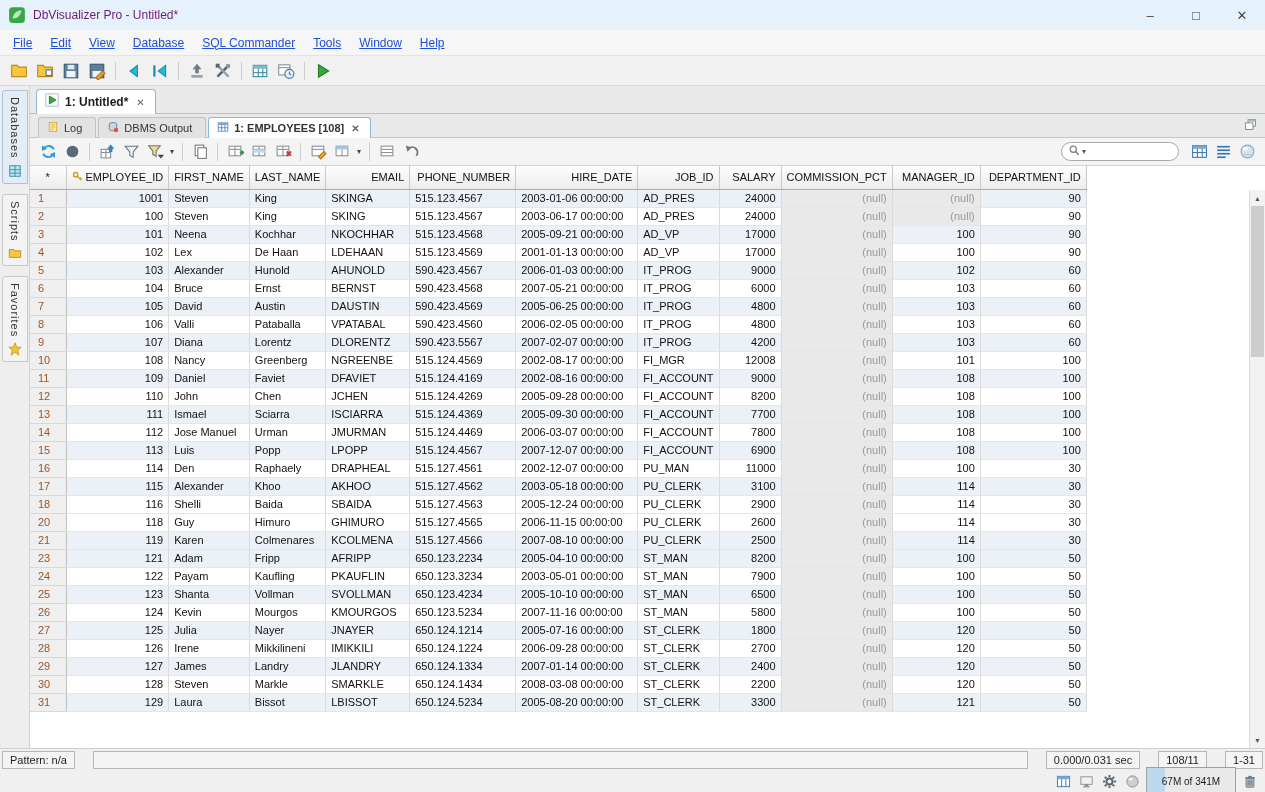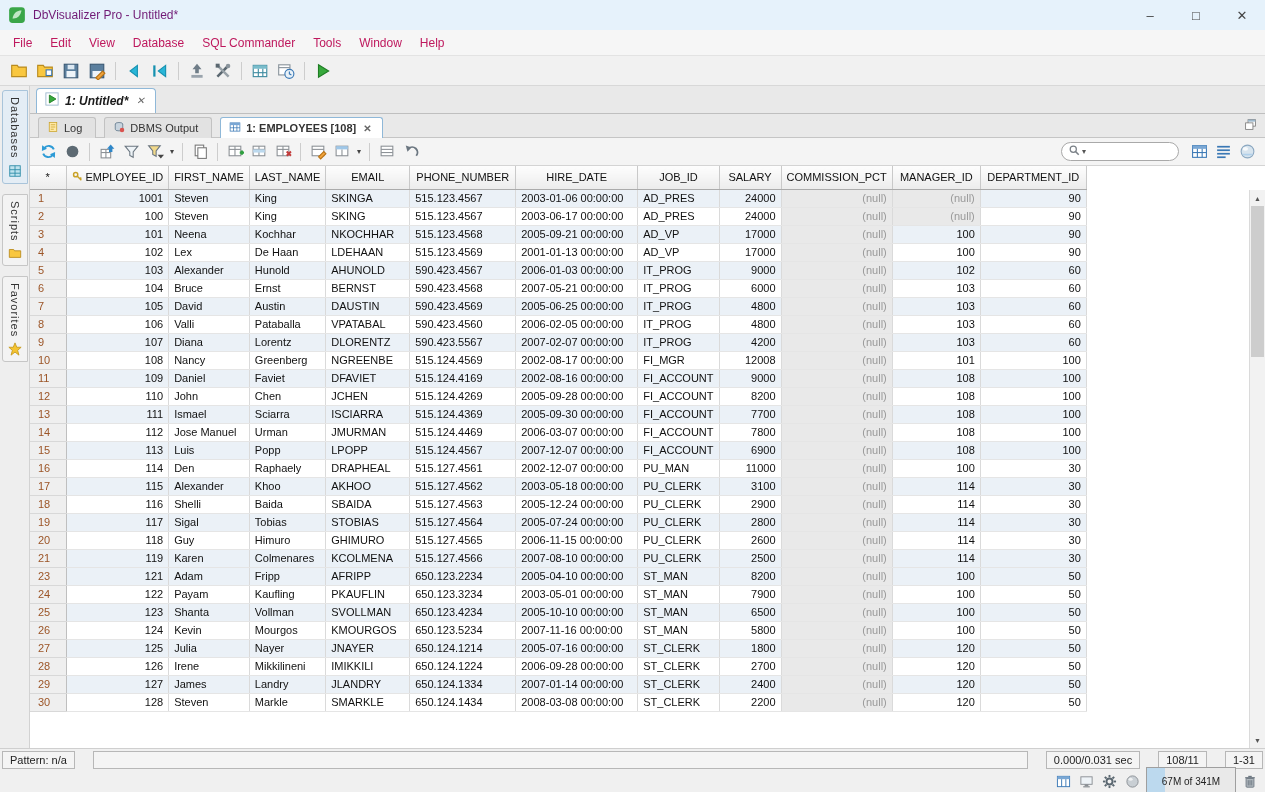--- a/index.html
+++ b/index.html
@@ -9,63 +9,63 @@
 
   
   .titlebar { height:30px; background:#e6f2fb; display:flex; align-items:center; flex:0 0 auto; }
   .app-icon { margin:0 7px 0 8px; display:flex; }
   .title-text { font-size:12px; color:#701a75; }
   .win-controls { margin-left:auto; display:flex; height:30px; }
   .wbtn { width:46px; height:30px; display:flex; align-items:center; justify-content:center; font-size:13px; color:#444; }
 
   
   .menubar { height:26px; background:#f6f6f6; display:flex; align-items:center; padding-left:4px; border-bottom:1px solid #e3e3e3; flex:0 0 auto; }
-  .menu-item { font-size:12px; color:#be185d; padding:4px 9px; }
+  .menu-item { font-size:12px; color:#1d4ed8; padding:4px 9px;text-decoration:underline; }
 
   
   .toolbar { height:30px; background:#f1f1f1; border-bottom:1px solid #d8d8d8; display:flex; align-items:center; padding:0 6px; flex:0 0 auto; }
   .tbtn { width:26px; height:24px; display:flex; align-items:center; justify-content:center; border-radius:3px; }
   .tsep { width:1px; height:18px; background:#cdcdcd; margin:0 5px; }
 
   
   .content { flex:0 0 662px; display:flex; min-height:0; }
   .side-tabs { width:30px; background:#eeeeee; border-right:1px solid #d2d2d2; display:flex; flex-direction:column; align-items:center; padding-top:4px; }
   .vtab { display:flex; flex-direction:column; align-items:center; border:1px solid #c6c6c6; background:#f3f3f3; border-radius:3px 0 0 3px; padding:6px 2px 5px 2px; margin-bottom:10px; width:26px; }
   .vtab.active { background:#e4edf5; border-color:#a9c4da; }
   .vlabel { writing-mode:vertical-rl; font-size:11px; color:#333; letter-spacing:1px; }
   .vicon { margin-top:5px; display:flex; }
 
   .main { flex:1; display:flex; flex-direction:column; min-width:0; }
 
   
-  .tabbar1 { height:28px; background:#e9e9e9; border-bottom:1px solid #bfbfbf; display:flex; align-items:center; padding-left:6px;font-style:italic; }
+  .tabbar1 { height:28px; background:#e9e9e9; border-bottom:1px solid #bfbfbf; display:flex; align-items:flex-end; padding-left:6px; }
   .etab { height:25px; background:#ffffff; border:1px solid #8fb8d8; border-bottom:none; border-radius:4px 4px 0 0; display:flex; align-items:center; padding:0 8px; margin-bottom:-1px; }
   .etab-label { font-size:12px; font-weight:bold; color:#1c1c1c; margin:0 6px; }
   .tab-x { font-size:10px; color:#666; padding:0 2px; }
 
   
   .tabbar2 { height:24px; background:#e9e9e9; border-bottom:1px solid #c5c5c5; display:flex; align-items:flex-end; padding-left:8px; position:relative; }
-  .rtab { height:21px; display:flex; align-items:center; padding:0 8px; border:1px solid #c2c2c2; border-bottom:none; border-radius:3px 3px 0 0; background:#e2e2e2; margin-right:8px; font-size:11px; color:#333; margin-bottom:-1px; }
+  .rtab { height:21px; display:flex; align-items:center; padding:0 8px; border:1px solid #c2c2c2; border-bottom:none; border-radius:3px 3px 0 0; background:#e2e2e2; margin-right:2px; font-size:11px; color:#333; margin-bottom:-1px; }
   .rtab .rlabel { margin:0 5px 0 5px; }
   .rtab.active { background:#ffffff; border-color:#8fb8d8; font-weight:bold; }
   .detach { position:absolute; right:8px; top:4px; display:flex; }
 
   
   .grid-toolbar { height:28px; background:#f4f4f4; border-bottom:1px solid #d4d4d4; display:flex; align-items:center; padding:0 6px; }
   .gbtn { width:24px; height:22px; display:flex; align-items:center; justify-content:center; border-radius:3px; }
   .gcaret { width:10px; height:22px; display:flex; align-items:center; justify-content:center; font-size:8px; color:#444; }
   .gt-spacer { flex:1; }
   .searchbox { width:118px; height:19px; background:#ffffff; border:1px solid #a9a9a9; border-radius:10px; display:flex; align-items:center; padding:0 6px; margin-right:8px; }
   .searchbox .caret { font-size:8px; color:#555; margin:0 3px 0 1px; }
   .searchbox input { border:none; outline:none; background:transparent; flex:1; min-width:0; font:11px "Liberation Sans",sans-serif; }
 
   
   .grid-viewport { flex:1; background:#ffffff; position:relative; overflow:hidden; }
   table.results { border-collapse:collapse; table-layout:fixed; font:11px "Liberation Sans",sans-serif; }
-  table.results th { height:23px; background:linear-gradient(#fdfdfd,#ececec); border-right:1px solid #c9c9c9; border-bottom:1px solid #ababab; padding:0 5px; text-align:center; font-weight:normal; color:#111; white-space:nowrap; overflow:hidden; }
+  table.results th { height:23px; background:linear-gradient(#fdfdfd,#ececec); border-right:1px solid #c9c9c9; border-bottom:1px solid #ababab; padding:0 5px; text-align:right; font-weight:normal; color:#111; white-space:nowrap; overflow:hidden; }
   table.results th.rownum { text-align:center; }
   table.results td { height:18px; line-height:17px; padding:0 5px; border-right:1px solid #dadada; border-bottom:1px solid #e5e5e5; white-space:nowrap; overflow:hidden; color:#111; }
   table.results td.number { text-align:right; }
   table.results td.rownum { background:#efefef; color:#9c5527; border-right:1px solid #bfbfbf; border-bottom:1px solid #d8d8d8; padding-left:8px; }
   table.results tr.alt td:not(.rownum):not(.nullv) { background:#ebf1f7; }
   table.results td.nullv { background:#e9e9e9; color:#9a9a9a; }
   .key-ic { display:inline-block; margin-right:3px; vertical-align:-1px; }
 
   
   .vscroll { position:absolute; top:24px; right:0; bottom:0; width:16px; background:#f2f2f2; border-left:1px solid #dadada; }
@@ -701,34 +701,20 @@
                 <td class="text">Baida</td>
                 <td class="text">SBAIDA</td>
                 <td class="text">515.127.4563</td>
                 <td class="text">2005-12-24 00:00:00</td>
                 <td class="text">PU_CLERK</td>
                 <td class="number">2900</td>
                 <td class="number nullv">(null)</td>
                 <td class="number">114</td>
                 <td class="number">30</td>
               </tr>
-              <tr class="alt">
-                <td class="rownum">19</td>
-                <td class="number">117</td>
-                <td class="text">Sigal</td>
-                <td class="text">Tobias</td>
-                <td class="text">STOBIAS</td>
-                <td class="text">515.127.4564</td>
-                <td class="text">2005-07-24 00:00:00</td>
-                <td class="text">PU_CLERK</td>
-                <td class="number">2800</td>
-                <td class="number nullv">(null)</td>
-                <td class="number">114</td>
-                <td class="number">30</td>
-              </tr>
               <tr>
                 <td class="rownum">20</td>
                 <td class="number">118</td>
                 <td class="text">Guy</td>
                 <td class="text">Himuro</td>
                 <td class="text">GHIMURO</td>
                 <td class="text">515.127.4565</td>
                 <td class="text">2006-11-15 00:00:00</td>
                 <td class="text">PU_CLERK</td>
                 <td class="number">2600</td>
@@ -853,20 +839,34 @@
                 <td class="number">128</td>
                 <td class="text">Steven</td>
                 <td class="text">Markle</td>
                 <td class="text">SMARKLE</td>
                 <td class="text">650.124.1434</td>
                 <td class="text">2008-03-08 00:00:00</td>
                 <td class="text">ST_CLERK</td>
                 <td class="number">2200</td>
                 <td class="number nullv">(null)</td>
                 <td class="number">120</td>
+                <td class="number">50</td>
+              </tr>
+              <tr class="alt">
+                <td class="rownum">31</td>
+                <td class="number">129</td>
+                <td class="text">Laura</td>
+                <td class="text">Bissot</td>
+                <td class="text">LBISSOT</td>
+                <td class="text">650.124.5234</td>
+                <td class="text">2005-08-20 00:00:00</td>
+                <td class="text">ST_CLERK</td>
+                <td class="number">3300</td>
+                <td class="number nullv">(null)</td>
+                <td class="number">121</td>
                 <td class="number">50</td>
               </tr>
             </tbody>
           </table>
         <div class="vscroll">
           <div class="sarrow up">▲</div>
           <div class="sthumb"></div>
           <div class="sarrow down">▼</div>
         </div>
       </div>

